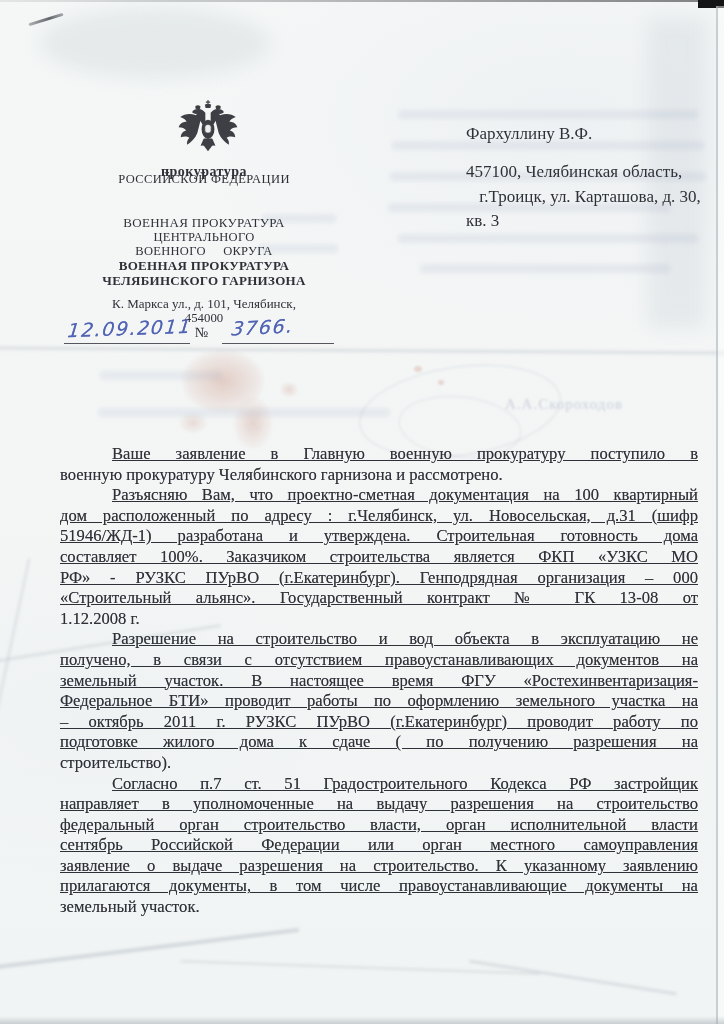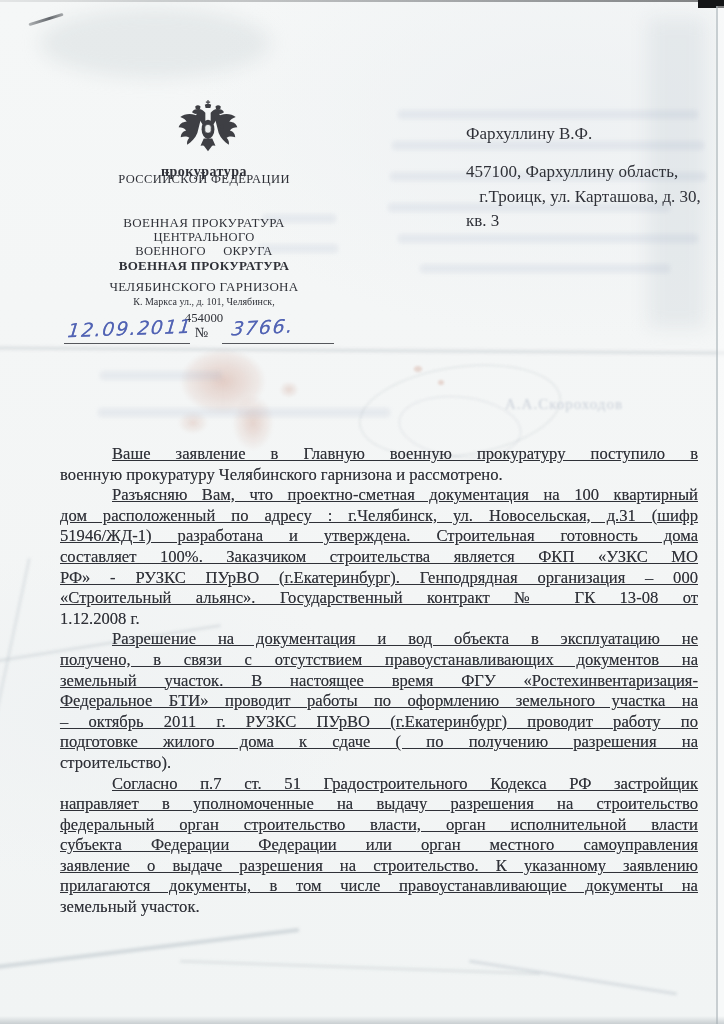--- a/index.html
+++ b/index.html
@@ -57,22 +57,22 @@
   .lh{position:absolute;left:72px;top:0;width:264px;text-align:center;}
   .lh .abs{position:absolute;left:0;right:0;}
   .eagle{position:absolute;left:104px;top:100px;width:64px;}
   .pr1{top:164px;font-size:14px;font-weight:bold;letter-spacing:.5px;}
   .pr2{top:172px;font-size:12.5px;letter-spacing:.4px;}
   .vl{font-size:13px;letter-spacing:.3px;}
   .v1{top:215px;}
   .v2{top:230px;font-size:12.5px;}
   .v3{top:244px;font-size:12.5px;word-spacing:14px;}
   .v4{top:258px;font-weight:bold;}
-  .v5{top:279px;font-weight:normal;}
-  .ad1{top:296px;font-size:10px;}
+  .v5{top:273px;font-weight:bold;}
+  .ad1{top:296px;font-size:13px;}
   .ad2{top:311px;font-size:12.8px;}
 
   .hand{position:absolute;font-family:"DejaVu Sans",sans-serif;font-style:italic;color:#5163b4;
     font-size:19px;letter-spacing:1.5px;transform:skewX(-8deg) rotate(-2deg);text-shadow:0 0 .6px rgba(81,99,180,.7);}
   .hand-date{left:68px;top:317px;}
   .hand-num{left:232px;top:316px;transform:skewX(-10deg) rotate(-3deg);}
   .num-sign{position:absolute;left:195px;top:325px;font-size:14px;}
   .uline{position:absolute;height:1px;background:#55575c;}
   .ul1{left:64px;top:343px;width:126px;}
   .ul2{left:222px;top:343px;width:112px;}
@@ -154,49 +154,49 @@
   </div>
 
   <div class="hand hand-date">12.09.2011</div>
   <div class="num-sign">№</div>
   <div class="hand hand-num">3766.</div>
   <div class="uline ul1"></div>
   <div class="uline ul2"></div>
 
   <div class="recipient">
     <div class="abs rc-name">Фархуллину  В.Ф.</div>
-    <div class="abs rc-a1">457100, Фархуллину область,</div>
+    <div class="abs rc-a1">457100, Челябинская область,</div>
     <div class="abs rc-a2">г.Троицк, ул. Карташова, д. 30,</div>
     <div class="abs rc-a3">кв. 3</div>
   </div>
 
   <div class="body-text">
     <div class="bl j ind">Ваше заявление в Главную военную прокуратуру поступило в</div>
     <div class="bl">военную  прокуратуру  Челябинского гарнизона  и  рассмотрено.</div>
 
     <div class="bl j ind">Разъясняю Вам, что проектно-сметная документация на 100 квартирный</div>
     <div class="bl j">дом расположенный по адресу : г.Челябинск, ул. Новосельская, д.31 (шифр</div>
     <div class="bl j">51946/ЖД-1) разработана и утверждена. Строительная готовность дома</div>
     <div class="bl j">составляет 100%. Заказчиком строительства является ФКП «УЗКС МО</div>
     <div class="bl j">РФ» - РУЗКС ПУрВО (г.Екатеринбург). Генподрядная организация – 000</div>
     <div class="bl j">«Строительный альянс». Государственный контракт № ГК 13-08 от</div>
     <div class="bl">1.12.2008 г.</div>
 
-    <div class="bl j ind">Разрешение на документация и вод объекта в эксплуатацию не</div>
+    <div class="bl j ind">Разрешение на строительство и вод объекта в эксплуатацию не</div>
     <div class="bl j">получено, в связи с отсутствием правоустанавливающих документов на</div>
     <div class="bl j">земельный участок. В настоящее время ФГУ «Ростехинвентаризация-</div>
     <div class="bl j">Федеральное БТИ» проводит работы по оформлению земельного участка на</div>
     <div class="bl j">– октябрь 2011 г. РУЗКС ПУрВО (г.Екатеринбург) проводит работу по</div>
     <div class="bl j">подготовке жилого дома к сдаче ( по получению разрешения на</div>
     <div class="bl">строительство).</div>
 
     <div class="bl j ind">Согласно п.7 ст. 51 Градостроительного Кодекса РФ застройщик</div>
     <div class="bl j">направляет в уполномоченные на выдачу разрешения на строительство</div>
     <div class="bl j">федеральный орган строительство власти, орган исполнительной власти</div>
-    <div class="bl j">субъекта Федерации Федерации или орган местного самоуправления</div>
+    <div class="bl j">сентябрь Российской Федерации или орган местного самоуправления</div>
     <div class="bl j">заявление о выдаче разрешения на строительство. К указанному заявлению</div>
     <div class="bl j">прилагаются документы, в том числе правоустанавливающие документы на</div>
     <div class="bl">земельный участок.</div>
   </div>
 
   <div class="edge-top"></div>
   <div class="corner-black"></div>
   <div class="edge-right-line"></div>
   <div class="edge-right-lighter"></div>
   <div class="edge-bottom"></div>

